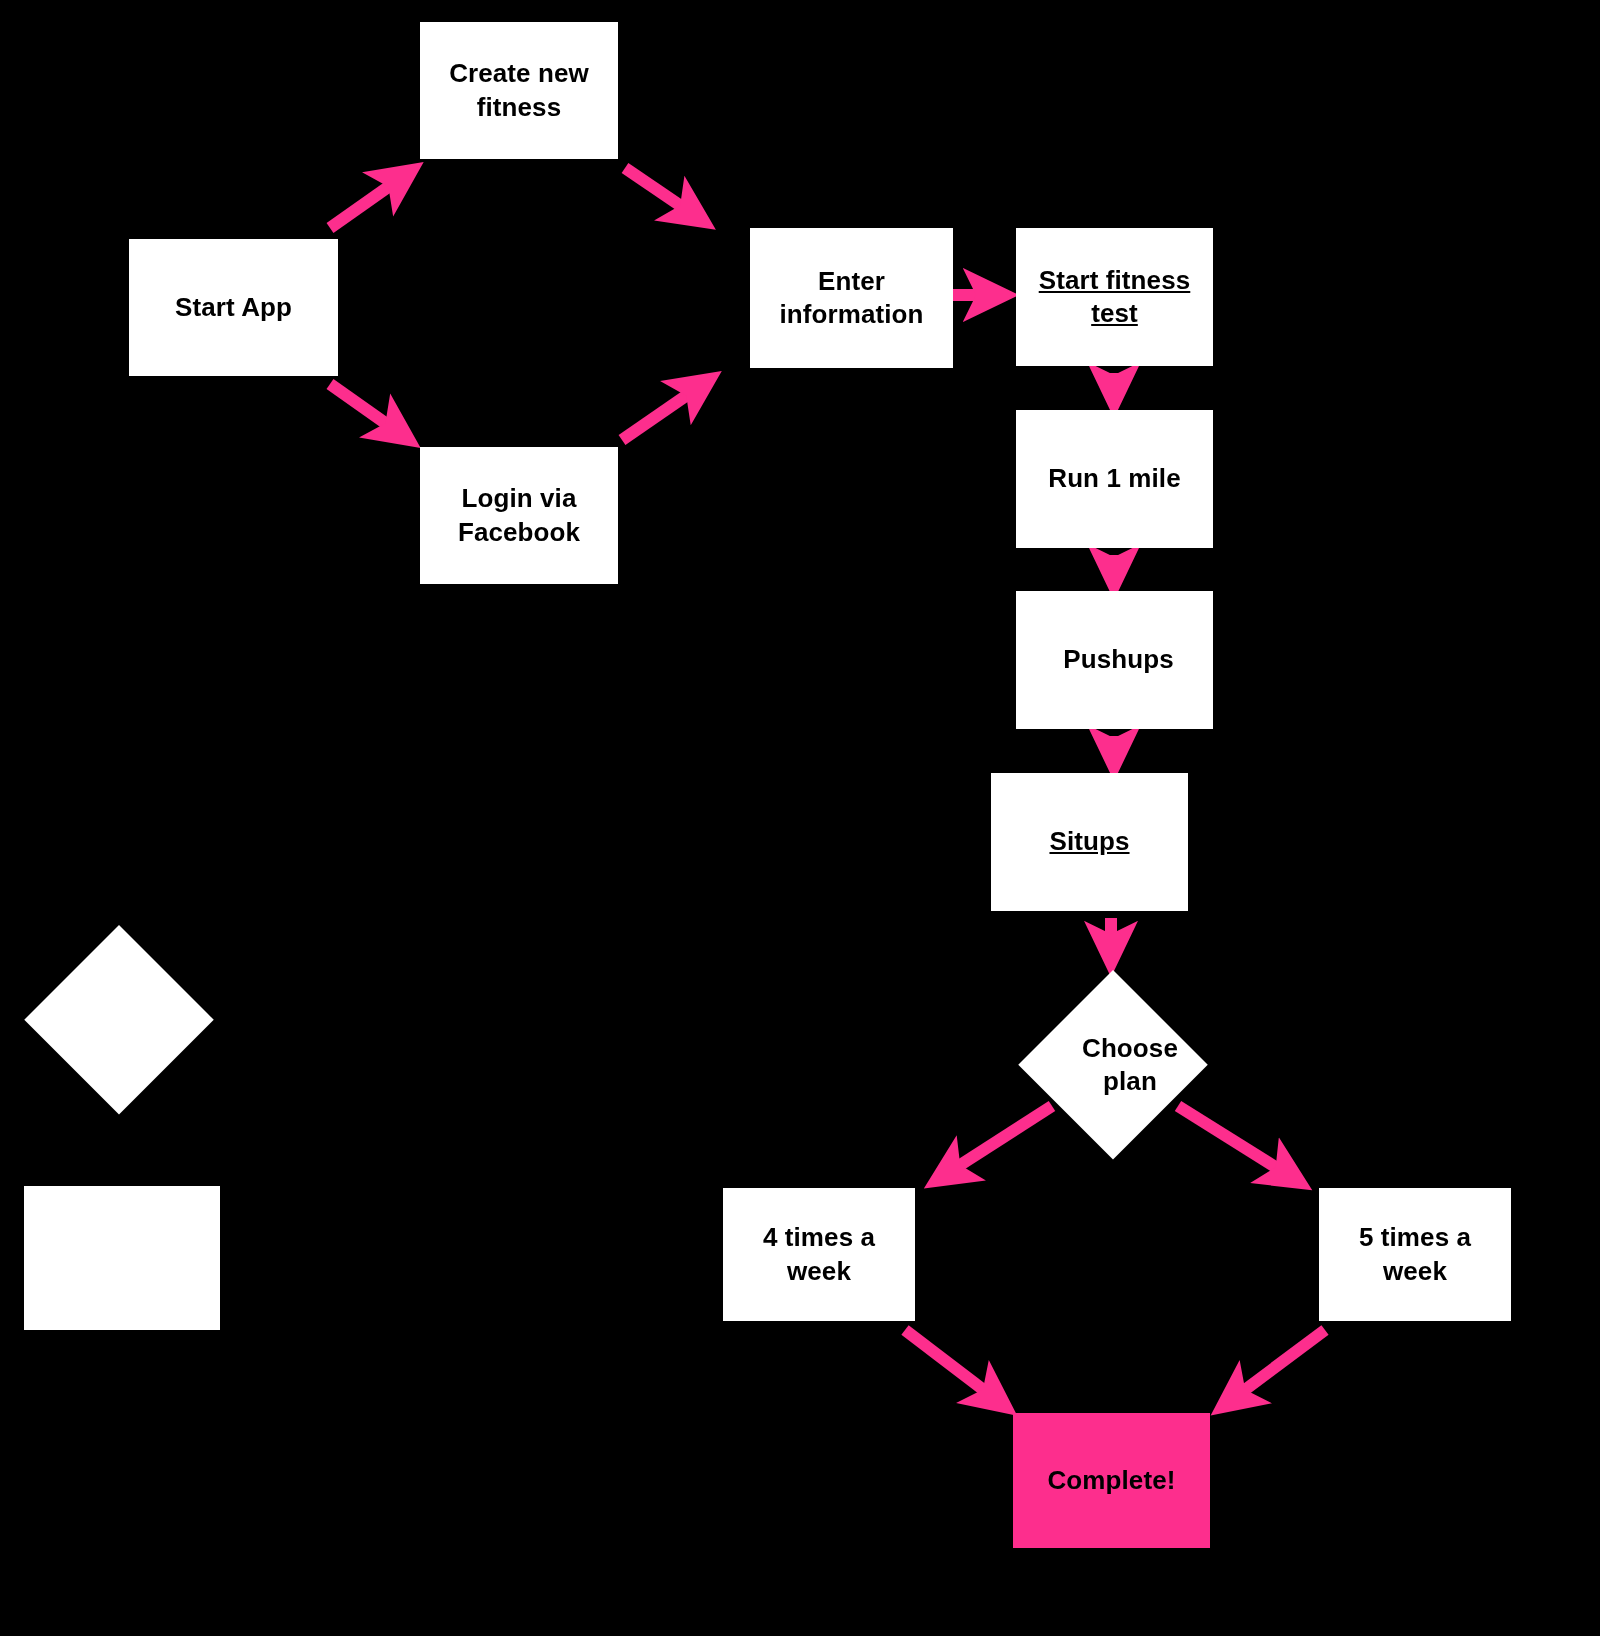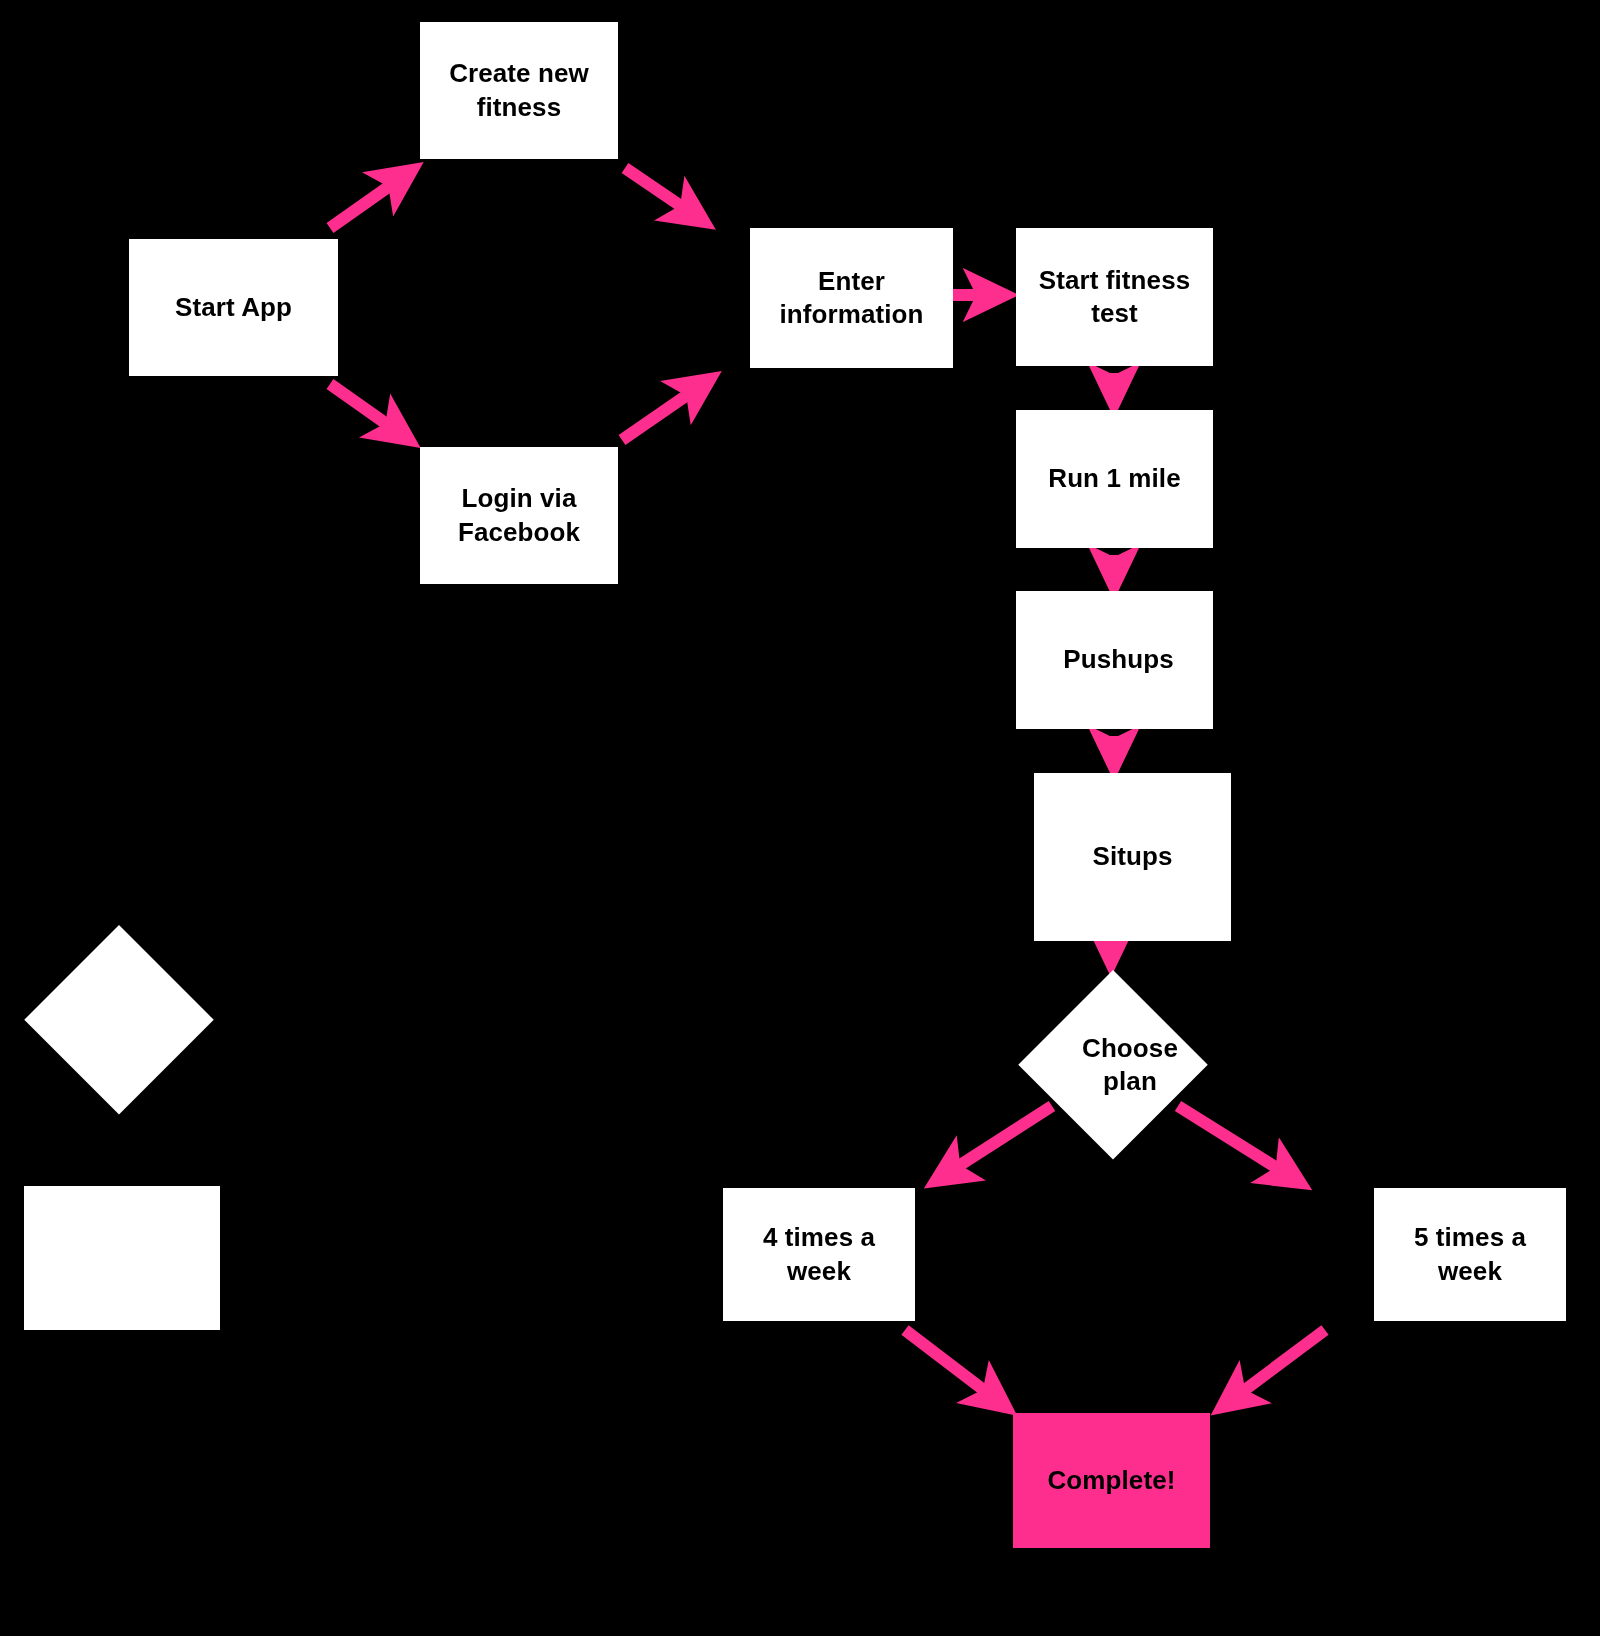--- a/index.html
+++ b/index.html
@@ -107,49 +107,49 @@
   <div class="node process" style="left:420px; top:447px; width:198px; height:137px;">
     <span class="node-label">Login via
 Facebook</span>
   </div>
 
   <div class="node process" style="left:750px; top:228px; width:203px; height:140px;">
     <span class="node-label">Enter
 information</span>
   </div>
 
-  <div class="node process" style="left:1016px; top:228px; width:197px; height:138px;">
+  <div class="node process" style="left:1016px; top:228px; width:197px; height:138px;text-decoration:underline;">
     <span class="node-label">Start fitness
 test</span>
   </div>
 
   <div class="node process" style="left:1016px; top:410px; width:197px; height:138px;">
     <span class="node-label">Run 1 mile</span>
   </div>
 
   <div class="node process" style="left:1016px; top:591px; width:197px; height:138px;padding-left:16px;">
     <span class="node-label">Pushups</span>
   </div>
 
-  <div class="node process" style="left:1034px; top:773px; width:197px; height:168px;">
+  <div class="node process" style="left:991px; top:773px; width:197px; height:138px;text-decoration:underline;">
     <span class="node-label">Situps</span>
   </div>
 
   <div class="node decision" style="left:1018px; top:970px; width:190px; height:190px;">
     <span class="dia-shape"></span>
     <span class="dia-label node-label">Choose
 plan</span>
   </div>
 
   <div class="node process" style="left:723px; top:1188px; width:192px; height:133px;">
     <span class="node-label">4 times a
 week</span>
   </div>
 
-  <div class="node process" style="left:1374px; top:1188px; width:192px; height:133px;">
+  <div class="node process" style="left:1319px; top:1188px; width:192px; height:133px;">
     <span class="node-label">5 times a
 week</span>
   </div>
 
   <div class="node terminal" style="left:1013px; top:1413px; width:197px; height:135px;">
     <span class="node-label">Complete!</span>
   </div>
 
   <div class="node decision legend-shape" style="left:24px; top:925px; width:190px; height:190px;">
     <span class="dia-shape"></span>

